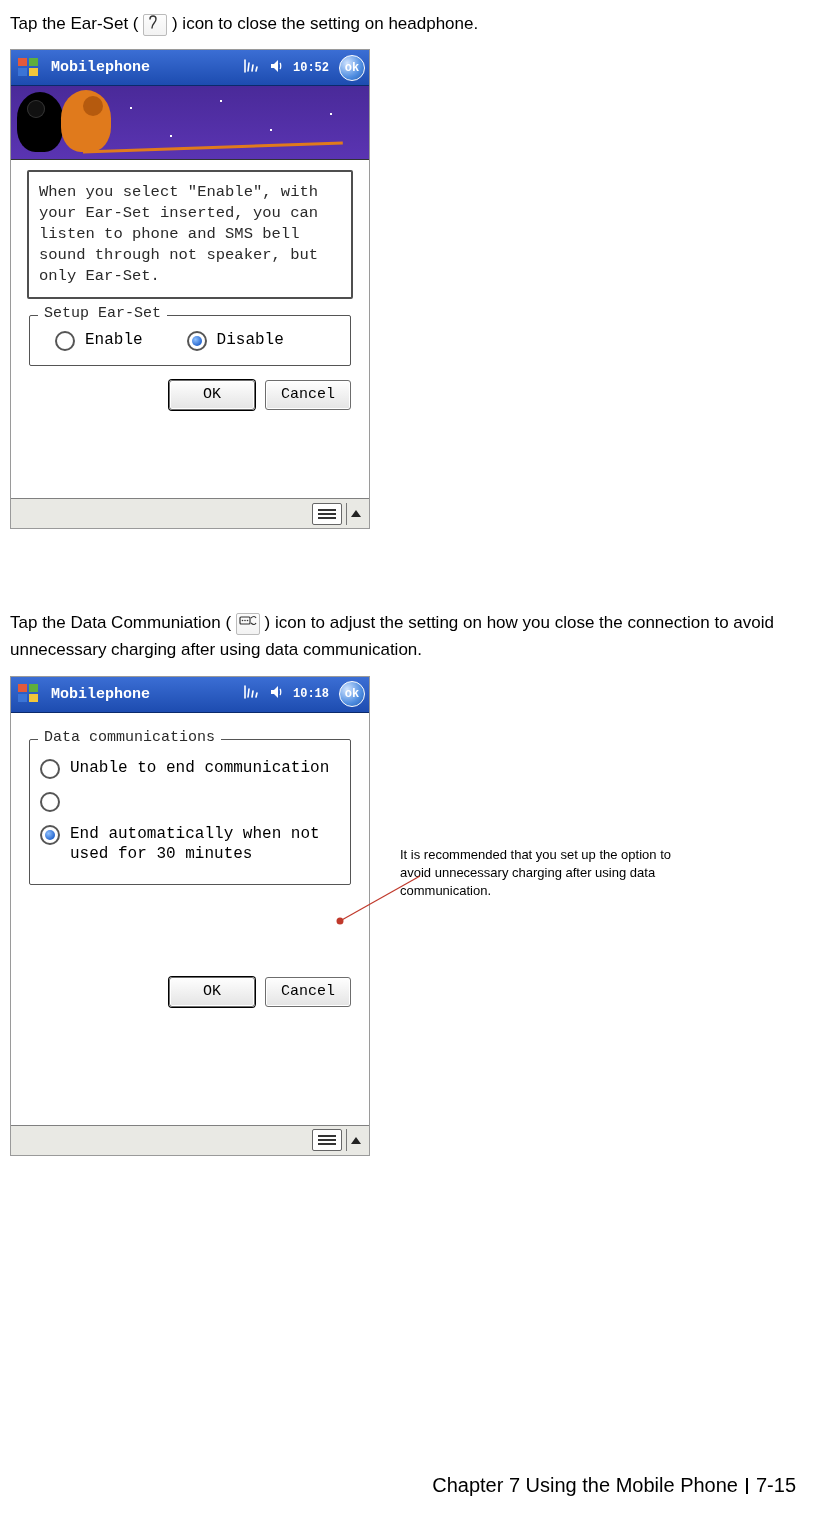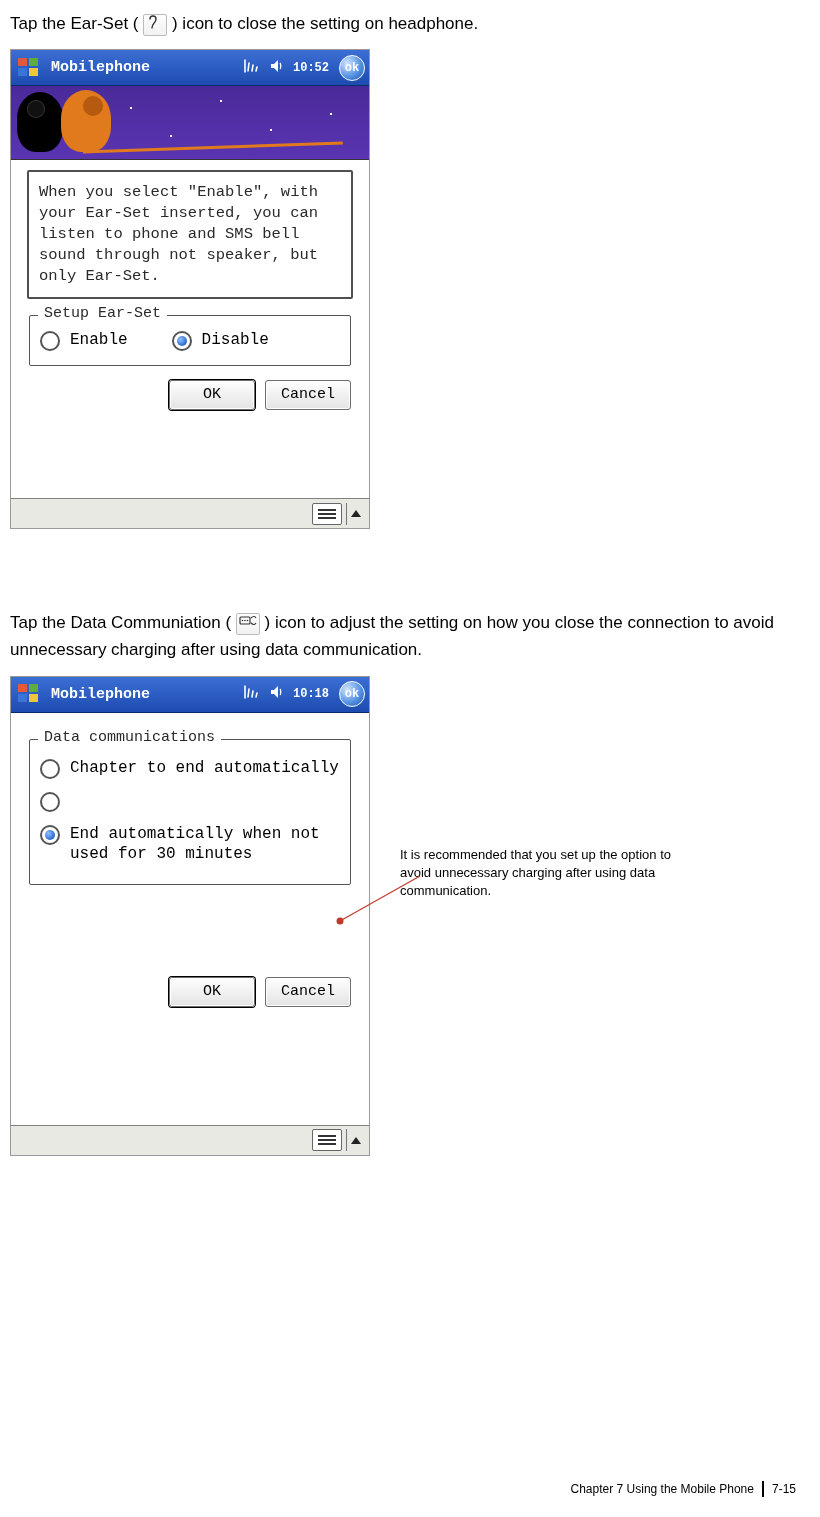--- a/index.html
+++ b/index.html
@@ -124,21 +124,21 @@
     font-size:15.5px;
     line-height:1.35;
     color:#2a2a2a;
   }
   
   .group {
     margin: 6px 12px 4px 12px;
     position: relative;
     border: 1.5px solid #555;
     border-radius: 2px;
-    padding: 14px 10px 14px 10px;
+    padding: 14px 10px 14px 25px;
   }
   .group-legend {
     position:absolute; top:-11px; left:8px;
     background:#fff; padding: 0 6px;
     font-size:15px; color:#2a2a2a;
   }
   .radio-row { display:flex; align-items:center; gap:44px; font-size:16px;}
   .radio-col { display:flex; flex-direction:column; gap:12px; font-size:16px;}
   .radio-item { display:flex; align-items:flex-start; gap:10px; line-height:1.25;}
   .radio-dot {
@@ -196,21 +196,21 @@
     left: 330px;
     top: 240px;
     width: 110px; height: 20px;
     overflow: visible;
     pointer-events:none;
   }
   .footer {
     position:absolute;
     bottom: 20px;
     right: 24px;
-    font-size:12px;
+    font-size:20px;
     color:#000;
     display:flex; align-items:center; gap:6px;justify-content:flex-end;
   }
   .footer .sep{
     display:inline-block;width:2px;height:16px;background:#000;
     margin:0 2px;
   }
 </style>
 </head>
 <body>
@@ -332,21 +332,21 @@
       </span>
       <span class="clock">10:18</span>
       <span class="ok-badge">ok</span>
     </div>
     <div class="content" style="padding-top:20px;">
       <div class="group" style="padding:18px 10px 20px 10px;">
         <span class="group-legend">Data communications</span>
         <div class="radio-col">
           <label class="radio-item">
             <span class="radio-dot"></span>
-            <span>Chapter to end automatically</span>
+            <span>Unable to end communication</span>
           </label>
           <label class="radio-item">
             <span class="radio-dot"></span>
           </label>
           <label class="radio-item">
             <span class="radio-dot checked"></span>
             <span>End automatically when not used for 30 minutes</span>
           </label>
         </div>
       </div>

